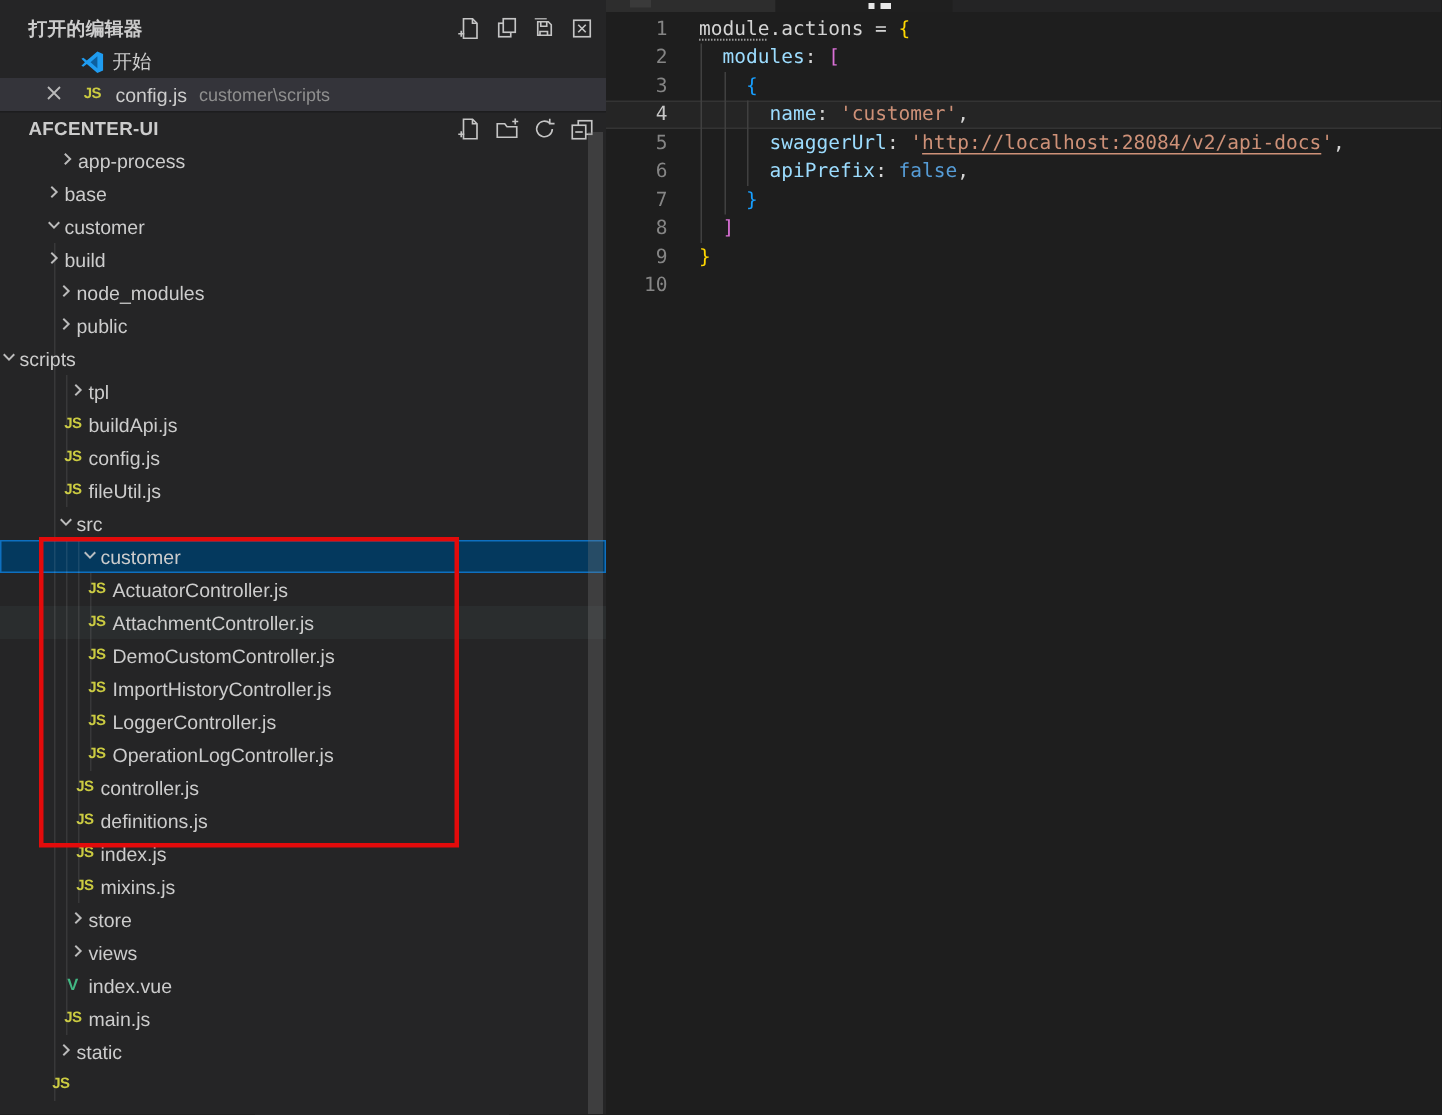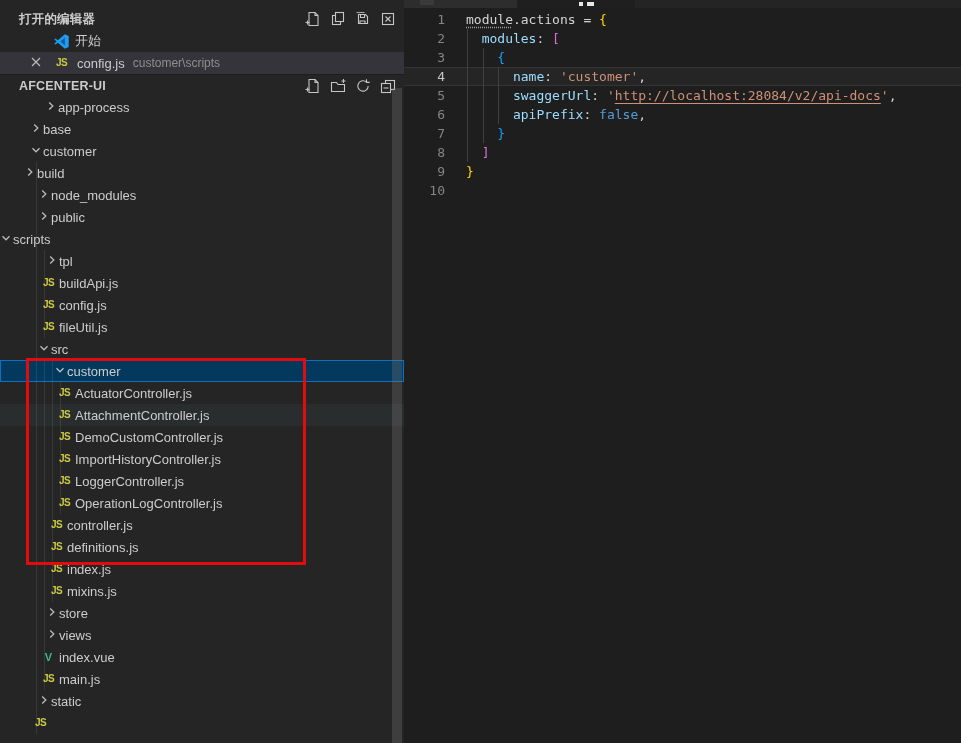--- a/index.html
+++ b/index.html
@@ -170,39 +170,39 @@
             <svg width="16" height="16" viewBox="0 0 16 16" fill="none" stroke="#c5c5c5" stroke-width="1.1">
               <rect x="5.5" y="2.5" width="9" height="9"></rect>
               <rect x="1.5" y="5.5" width="9" height="9" fill="#252526"></rect>
               <path d="M3.5 10h5"></path>
             </svg>
           </span>
         </span>
     </div>
 
     <div class="tree">
-        <div class="tree-row" style="padding-left: 39px; margin-left: 6px;">
+        <div class="tree-row" style="padding-left: 39px;">
           <span class="chev"><svg width="12" height="12" viewBox="0 0 12 12" fill="none" stroke="#cccccc" stroke-width="1.3">
               <path d="M4.2 2.5 L7.8 6 L4.2 9.5"></path>
             </svg></span>
           <span class="tree-label">app-process</span>
         </div>
         <div class="tree-row" style="padding-left: 30px;">
           <span class="chev"><svg width="12" height="12" viewBox="0 0 12 12" fill="none" stroke="#cccccc" stroke-width="1.3">
               <path d="M4.2 2.5 L7.8 6 L4.2 9.5"></path>
             </svg></span>
           <span class="tree-label">base</span>
         </div>
         <div class="tree-row" style="padding-left: 30px;">
           <span class="chev"><svg width="12" height="12" viewBox="0 0 12 12" fill="none" stroke="#cccccc" stroke-width="1.3">
               <path d="M2.5 4.2 L6 7.8 L9.5 4.2"></path>
             </svg></span>
           <span class="tree-label">customer</span>
         </div>
-        <div class="tree-row" style="padding-left: 24px;">
+        <div class="tree-row" style="padding-left: 30px;">
           <span class="guide" style="left:36px"></span>
           <span class="chev"><svg width="12" height="12" viewBox="0 0 12 12" fill="none" stroke="#cccccc" stroke-width="1.3">
               <path d="M4.2 2.5 L7.8 6 L4.2 9.5"></path>
             </svg></span>
           <span class="tree-label">build</span>
         </div>
         <div class="tree-row" style="padding-left: 38px;">
           <span class="guide" style="left:36px"></span>
           <span class="chev"><svg width="12" height="12" viewBox="0 0 12 12" fill="none" stroke="#cccccc" stroke-width="1.3">
               <path d="M4.2 2.5 L7.8 6 L4.2 9.5"></path>

